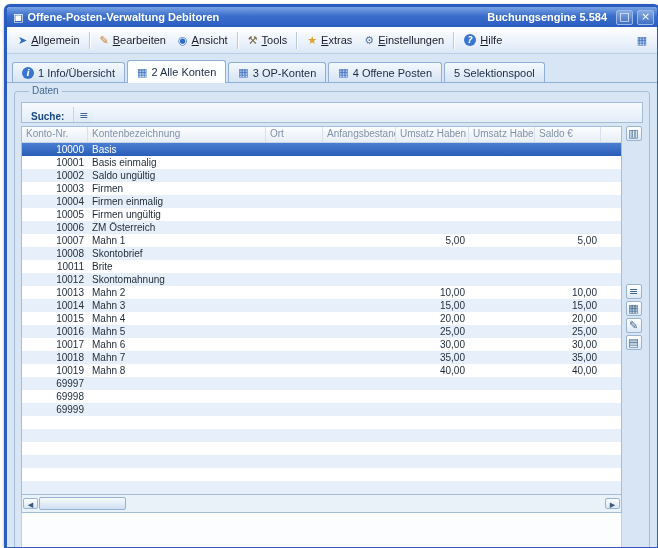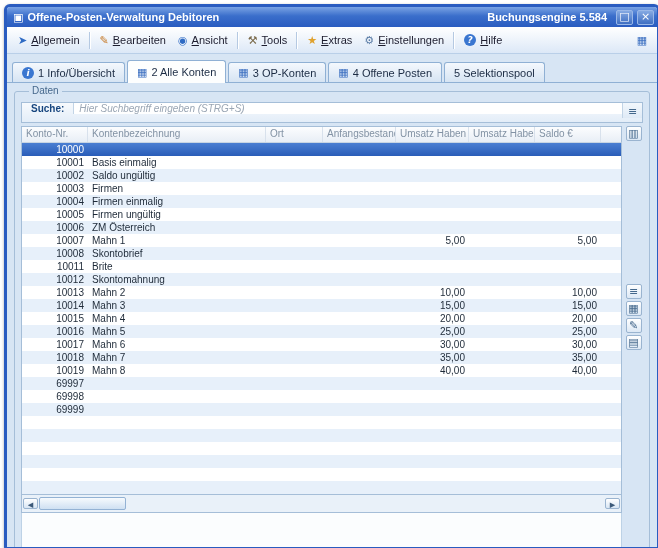--- a/index.html
+++ b/index.html
@@ -43,21 +43,21 @@
   .tab.active{background:#fdfefe;height:22px;margin-bottom:-1px;z-index:2;position:relative;}
 
   
   .content{flex:1;min-height:0;padding:8px 7px 8px;}
   .group{height:100%;border:1px solid #a5bed8;border-radius:3px;position:relative;
     padding:10px 6px 6px;display:flex;flex-direction:column;}
   .group-label{position:absolute;top:-7px;left:14px;padding:0 3px;background:#d7e5f4;
     font-size:10px;color:#46688c;}
 
   
-  .search-row{flex:none;display:flex;align-items:flex-start;height:19px;
+  .search-row{flex:none;display:flex;align-items:flex-end;height:19px;
     border:1px solid #a5bed8;background:linear-gradient(#f7fafd,#e3edf8);}
   .search-label{display:flex;align-items:center;padding:0 9px;font-size:10px;font-weight:bold;color:#16457e;}
   .search-input{flex:1;border:none;border-left:1px solid #c2d4e6;background:#fff;
     font-size:10px;padding:0 5px;color:#333;outline:none;}
   .search-input::placeholder{color:#9aa6b4;font-style:italic;}
   .search-opts{width:20px;border:none;border-left:1px solid #c2d4e6;
     background:linear-gradient(#f2f7fc,#dfeaf6);padding:0;color:#44688c;}
 
   
   .grid-area{flex:1;min-height:0;display:flex;margin-top:3px;}
@@ -168,39 +168,39 @@
         <span>5 Selektionspool</span>
       </div>
     </div>
 
   <div class="content">
     <div class="group">
       <span class="group-label">Daten</span>
 
       <div class="search-row">
         <span class="search-label">Suche:</span>
-        <input class="search-input" type="text" placeholder="Hier Suchbegriff eingeben (STRG+S)" style="">
         <button class="search-opts"><span data-icon="search-options-icon" style="color: rgb(68, 104, 140);">≡</span></button>
       </div>
 
       <div class="grid-area">
         <div class="grid-col">
           <div class="thead">
               <div class="th c0">Konto-Nr.</div>
               <div class="th c1">Kontenbezeichnung</div>
               <div class="th c2">Ort</div>
               <div class="th c3">Anfangsbestand</div>
               <div class="th c4">Umsatz Haben €</div>
               <div class="th c5">Umsatz Haben €</div>
               <div class="th c6">Saldo €</div>
               <div class="th c7"></div>
             </div>
           <div class="tbody">
               <div class="row sel">
                 <span class="cell c0 num">10000</span>
+                <span class="cell c1">Basis</span>
                 <span class="cell c2"></span>
                 <span class="cell c3 num"></span>
                 <span class="cell c4 num"></span>
                 <span class="cell c5 num"></span>
                 <span class="cell c6 num"></span>
                 <span class="cell c7"></span>
               </div>
               <div class="row">
                 <span class="cell c0 num">10001</span>
                 <span class="cell c1">Basis einmalig</span>

